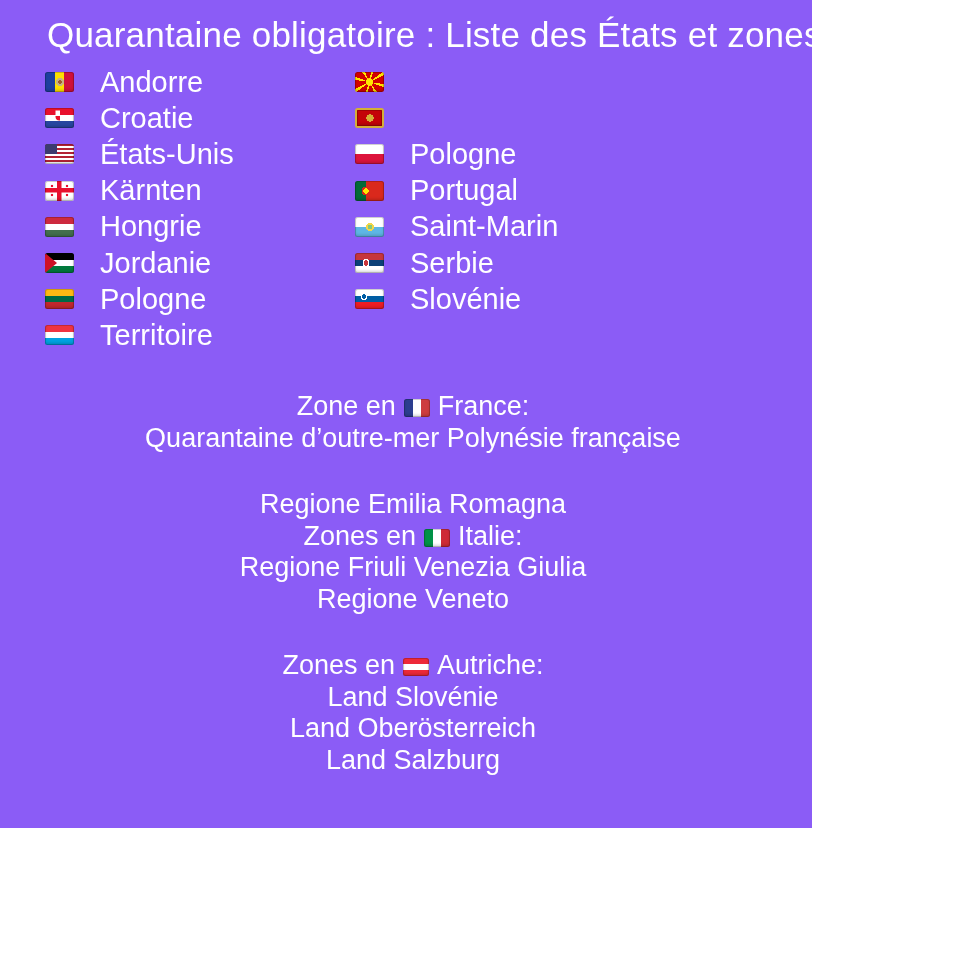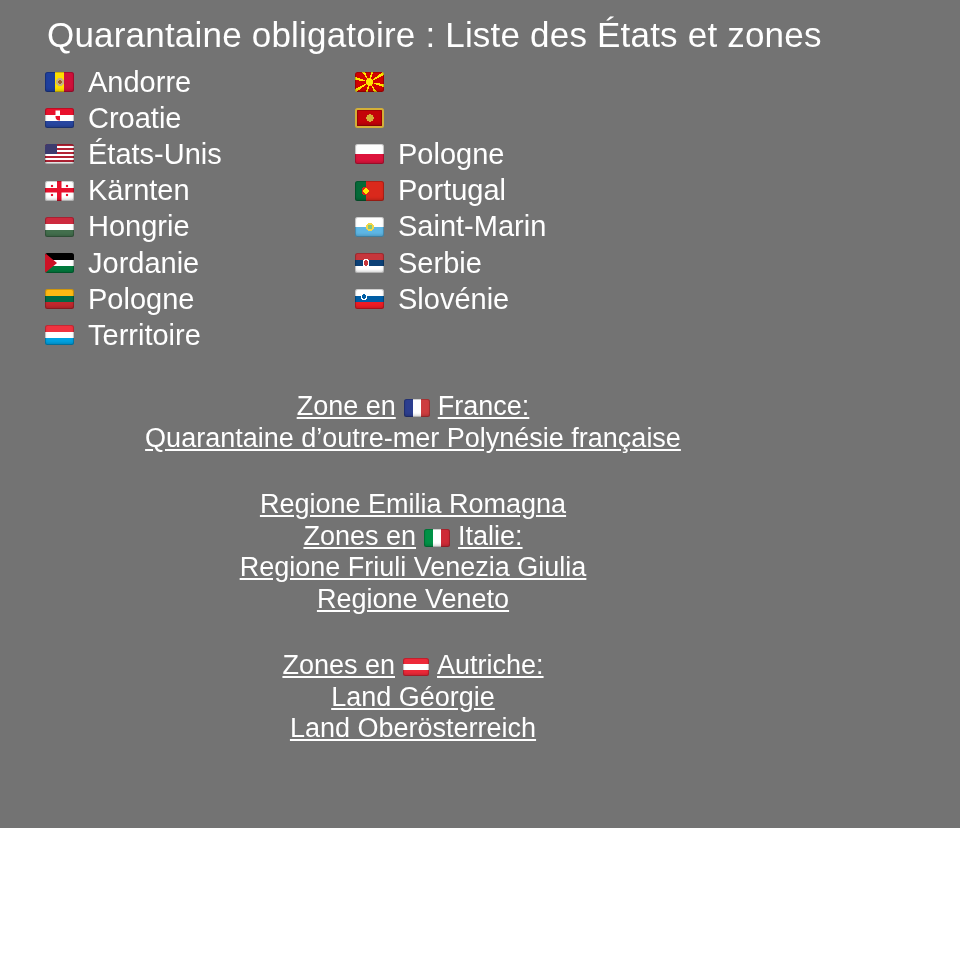--- a/index.html
+++ b/index.html
@@ -1,32 +1,32 @@
 <!DOCTYPE html>
 <html><head>
 <meta charset="utf-8">
 <style>
   html,body{margin:0;padding:0;background:#ffffff;}
   body{width:960px;height:960px;overflow:hidden;position:relative;
        font-family:"Liberation Sans","DejaVu Sans",sans-serif;}
 
   
-  .red-area{position:absolute;left:0;top:0;width:960px;height:828px;background:#737373;}
+  .red-area{position:absolute;left:0;top:0;width:812px;height:828px;background:#8b5cf6;}
 
   .title{position:absolute;left:47px;top:12px;margin:0;font-size:35px;line-height:46px;
          font-weight:400;color:#ffffff;white-space:nowrap;letter-spacing:0.2px;}
 
   .col{position:absolute;top:64px;}
   .col-left{left:45px;}
   .col-right{left:355px;}
-  .country-row{height:36.2px;display:flex;align-items:center;gap:14px;}
+  .country-row{height:36.2px;display:flex;align-items:center;gap:26px;}
   .country-label{color:#ffffff;font-size:29px;line-height:1;white-space:nowrap;}
 
   
-  .zones{position:absolute;left:0;top:391px;width:826px;text-align:center;color:#ffffff;text-decoration:underline;}
+  .zones{position:absolute;left:0;top:391px;width:826px;text-align:center;color:#ffffff;}
   .zone-block{margin:0 0 35px 0;}
   .zone-line{font-size:27px;line-height:31.5px;white-space:nowrap;}
   .zone-heading .flag{margin:0 8px;vertical-align:-2px;}
 
   
   .flag{position:relative;display:inline-block;width:29px;height:20px;border-radius:2.5px;
         flex:none;overflow:hidden;box-sizing:border-box;
         box-shadow:inset 0 0 0 1px rgba(0,0,0,.18), inset 0 -2px 3px rgba(0,0,0,.18);}
   .flag.inline{width:26px;height:18px;}
 
@@ -158,22 +158,23 @@
         <div class="zone-line">Quarantaine d’outre-mer Polynésie française</div>
       </div>
       <div class="zone-block">
         <div class="zone-line">Regione Emilia Romagna</div>
         <div class="zone-line zone-heading"><span>Zones en</span><span class="flag inline" data-flag="it"></span><span>Italie:</span></div>
         <div class="zone-line">Regione Friuli Venezia Giulia</div>
         <div class="zone-line">Regione Veneto</div>
       </div>
       <div class="zone-block">
         <div class="zone-line zone-heading"><span>Zones en</span><span class="flag inline" data-flag="at"></span><span>Autriche:</span></div>
-        <div class="zone-line">Land Géorgie</div>
+        <div class="zone-line">Land Slovénie</div>
         <div class="zone-line">Land Oberösterreich</div>
+        <div class="zone-line">Land Salzburg</div>
       </div>
     </div>
 </div>
 
 <div class="footer">
   
   
   
 </div>
 

